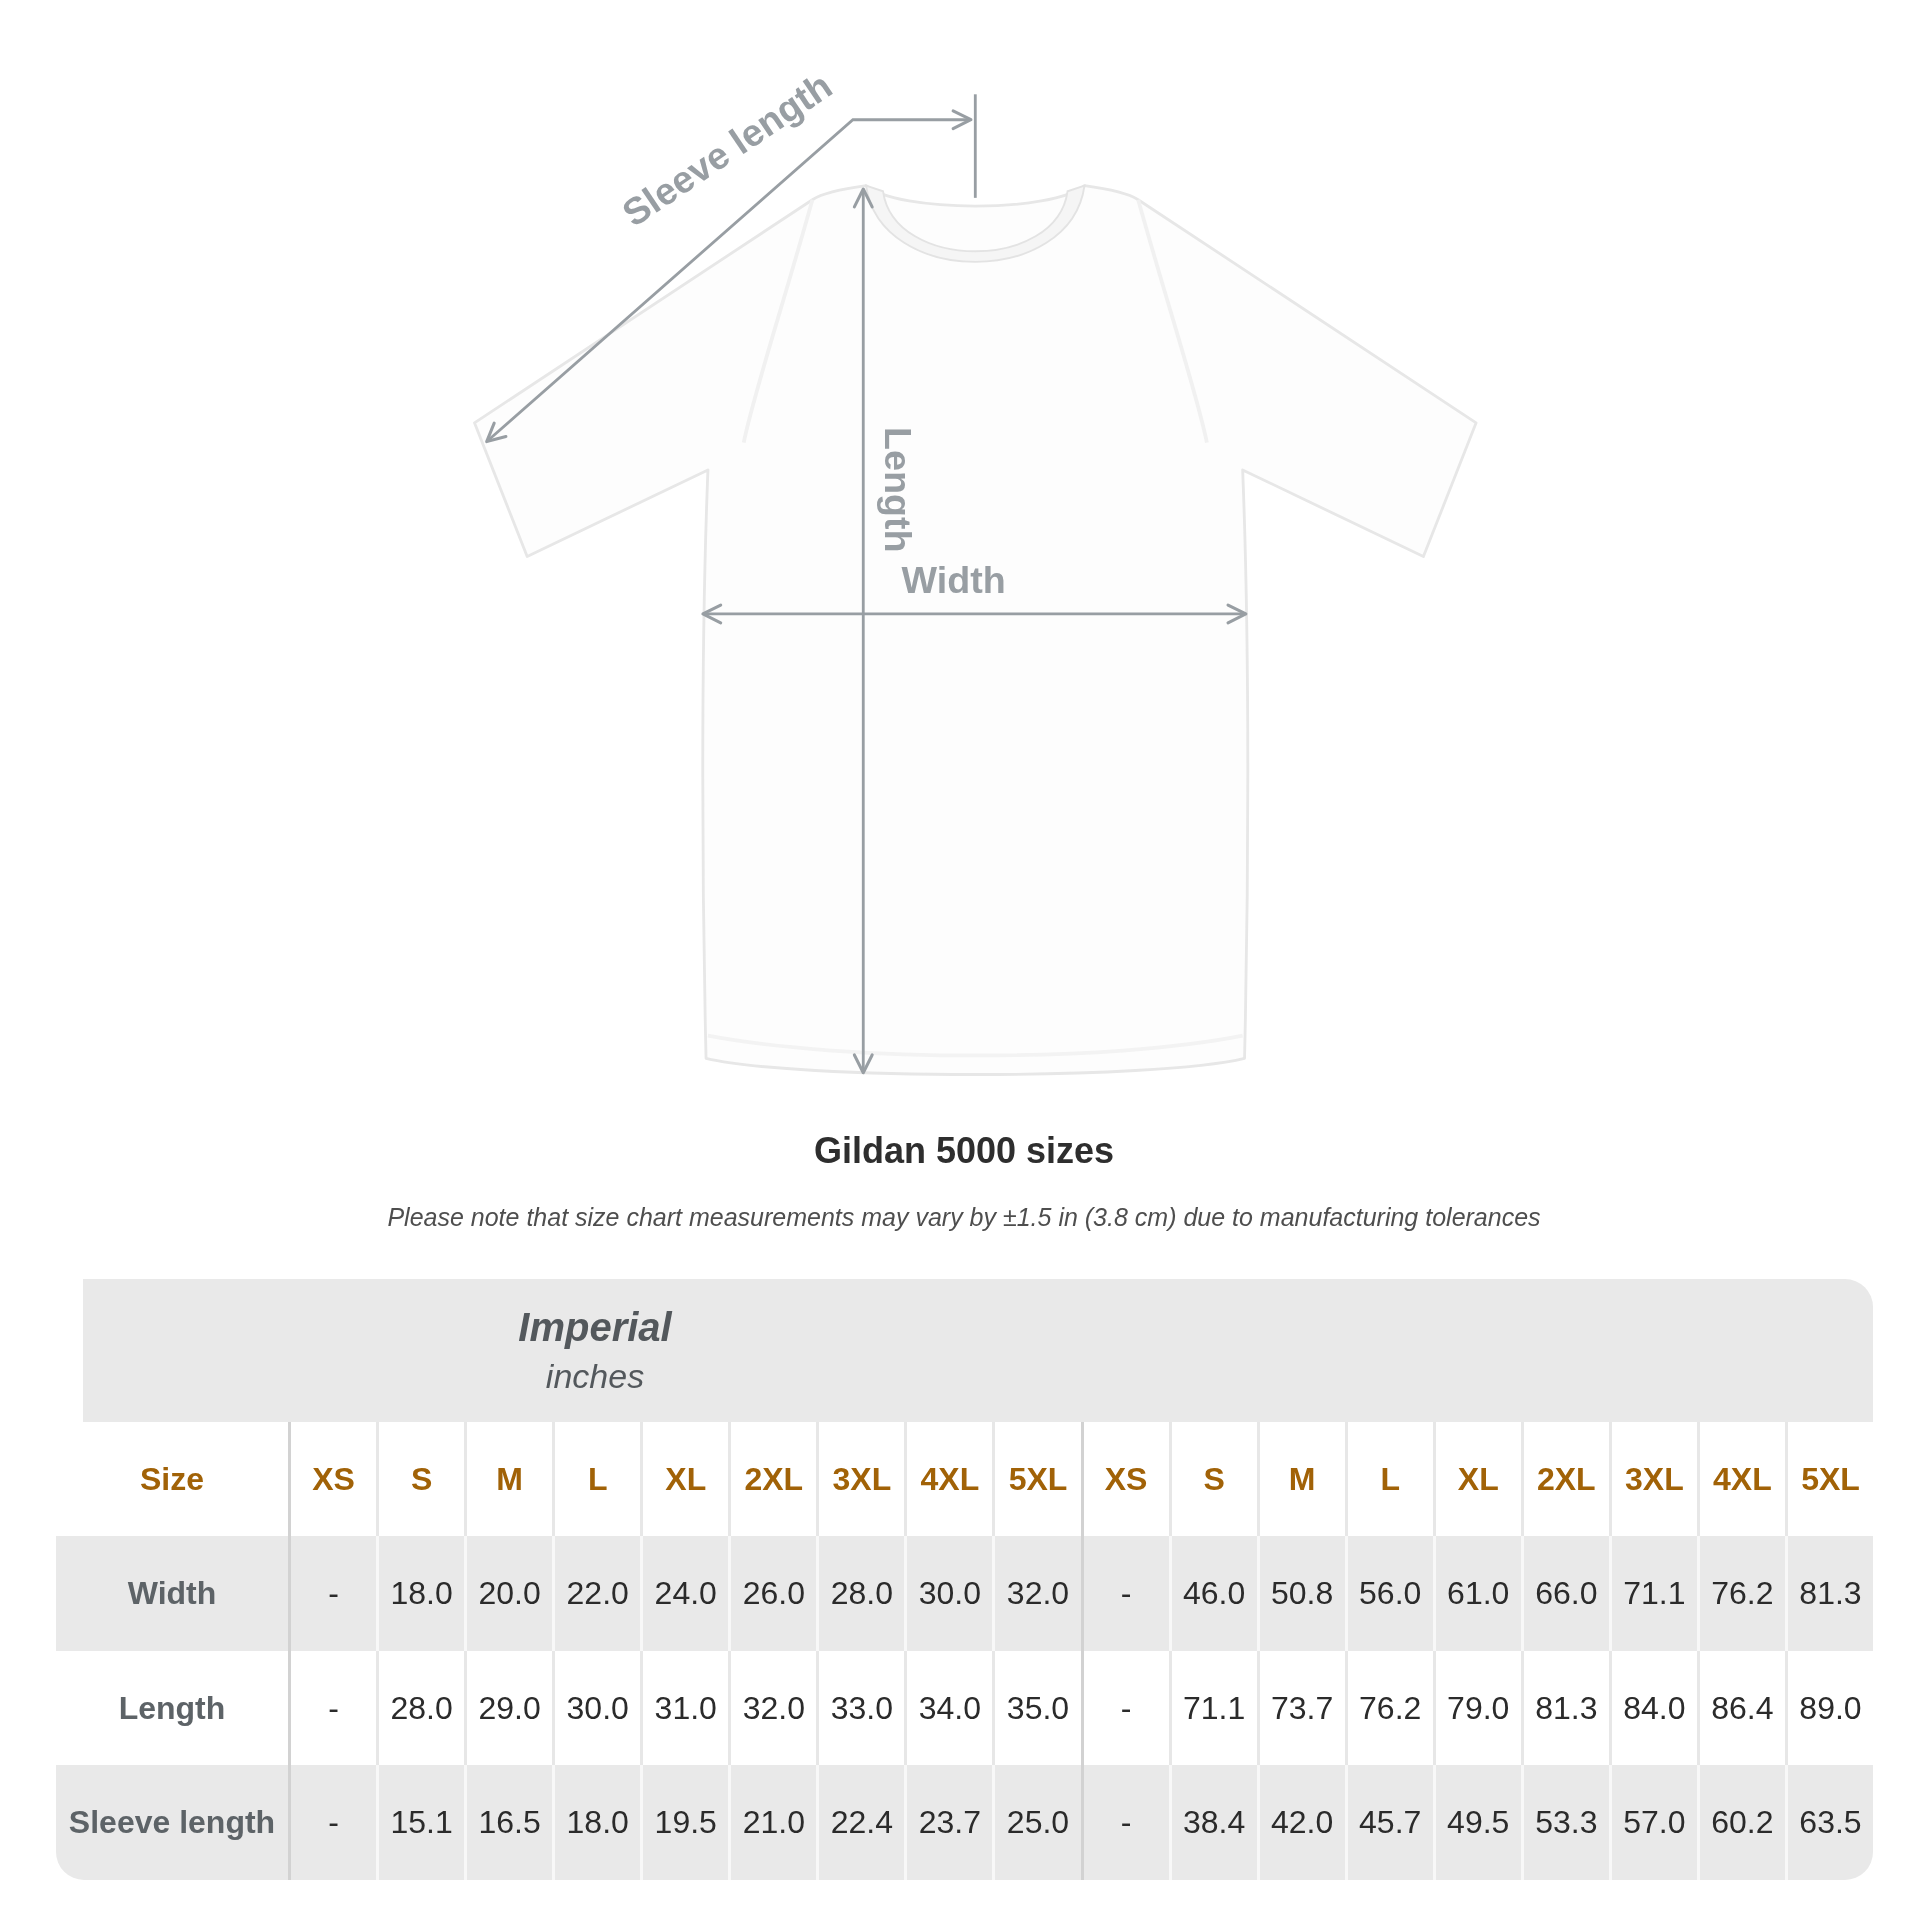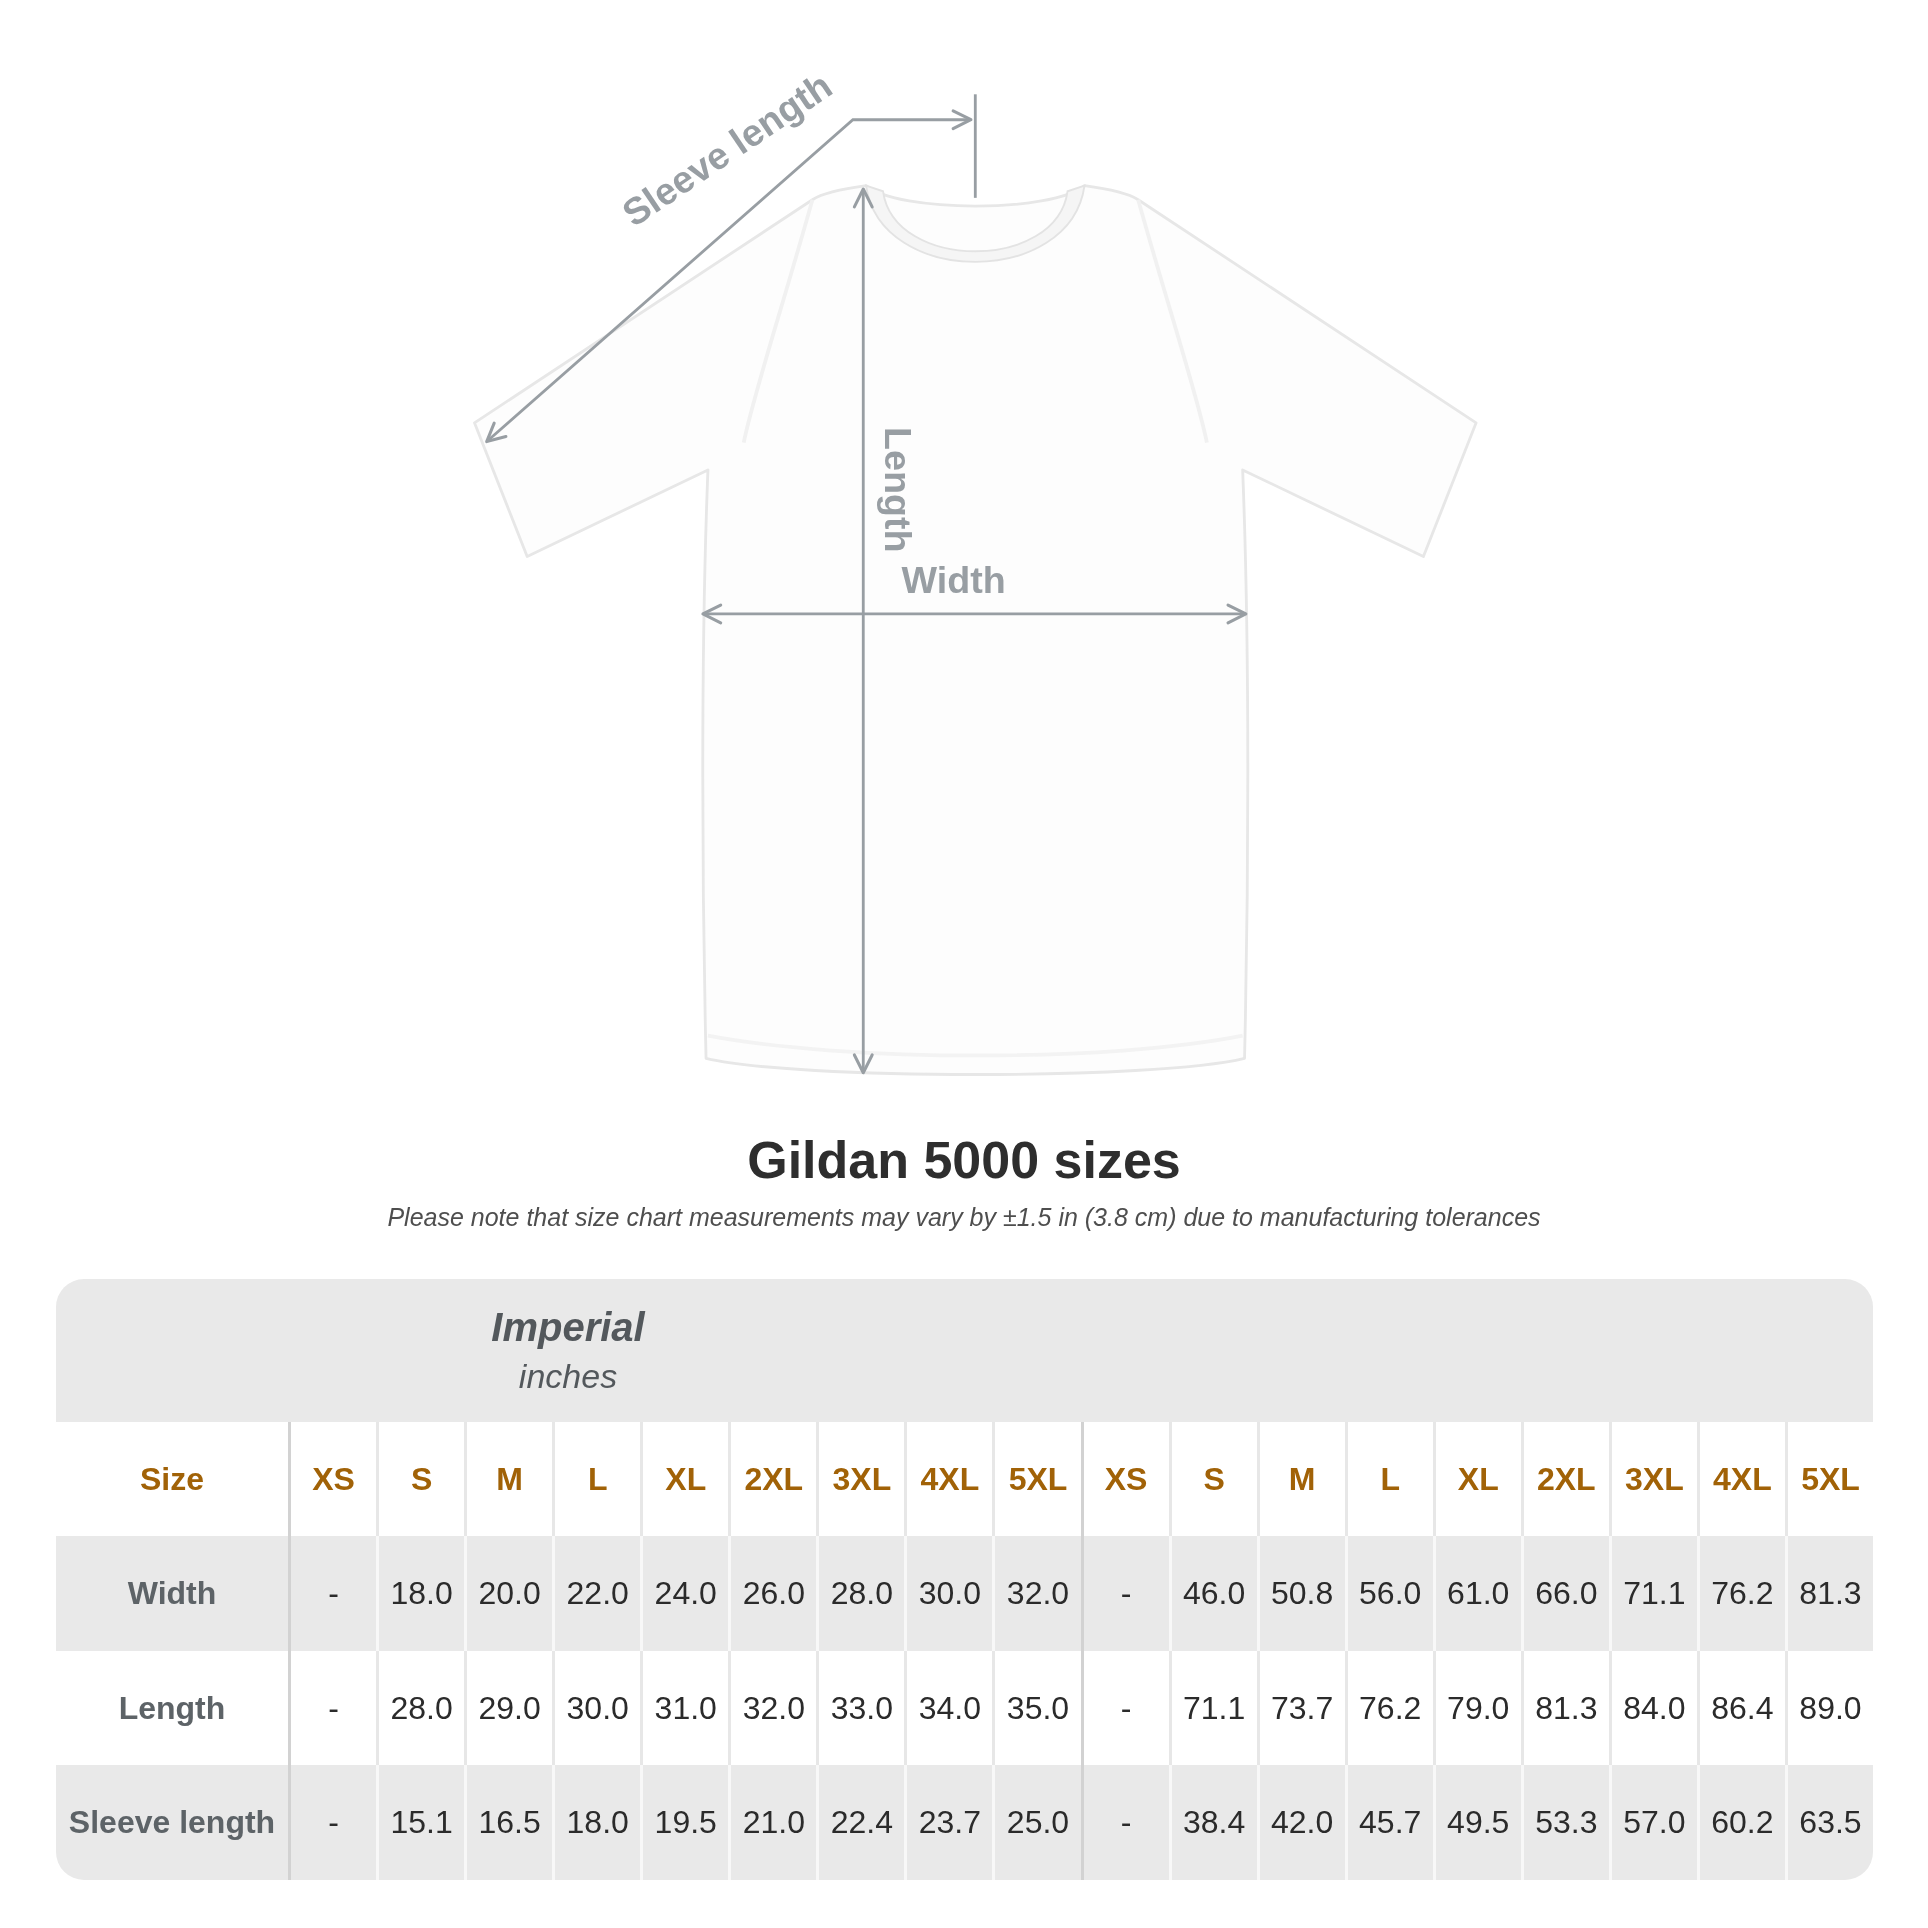--- a/index.html
+++ b/index.html
@@ -4,31 +4,31 @@
 <style>
   html,body { margin:0; padding:0; }
   body {
     width:1928px; height:1928px; position:relative; background:#ffffff;
     font-family:"Liberation Sans","DejaVu Sans",sans-serif; overflow:hidden;
   }
   .diagram-svg { position:absolute; left:0; top:0; }
   .ann-label { font-weight:700; font-size:40px; fill:#989ea3; }
   .page-title {
     position:absolute; top:1130px; left:0; width:1928px; text-align:center;
-    font-size:52px; font-weight:700; color:#2e2e2e;
+    font-size:36px; font-weight:700; color:#2e2e2e;
   }
   .page-subtitle {
     position:absolute; top:1203px; left:0; width:1928px; text-align:center;
     font-size:25px; font-style:italic; color:#4e4e4e;
   }
   .size-table {
     position:absolute; left:56px; top:1279px; width:1817px;
     border-radius:28px; overflow:hidden; background:#ffffff;
   }
-  .band { display:flex; height:143px; background:#e9e9e9; }
+  .band { display:flex; height:143px; background:#e9e9e9;margin-left:27px; }
   .band-cell { display:flex; flex-direction:column; align-items:center; justify-content:center; gap:7.5px; }
   .band-cell.imperial { width:1024px; }
   .band-cell.metric { width:794px; }
   .band-label { font-size:40px; font-weight:700; font-style:italic; color:#53585c; }
   .band-sub { font-size:34px; font-style:italic; color:#53585c; }
   .trow {
     display:grid; grid-template-columns:232px repeat(18,1fr);
     height:114px; background:#ffffff; --sep:#e7e7e7;
   }
   .trow.stripe { height:115px; background:#e9e9e9; --sep:#f8f8f8; }

